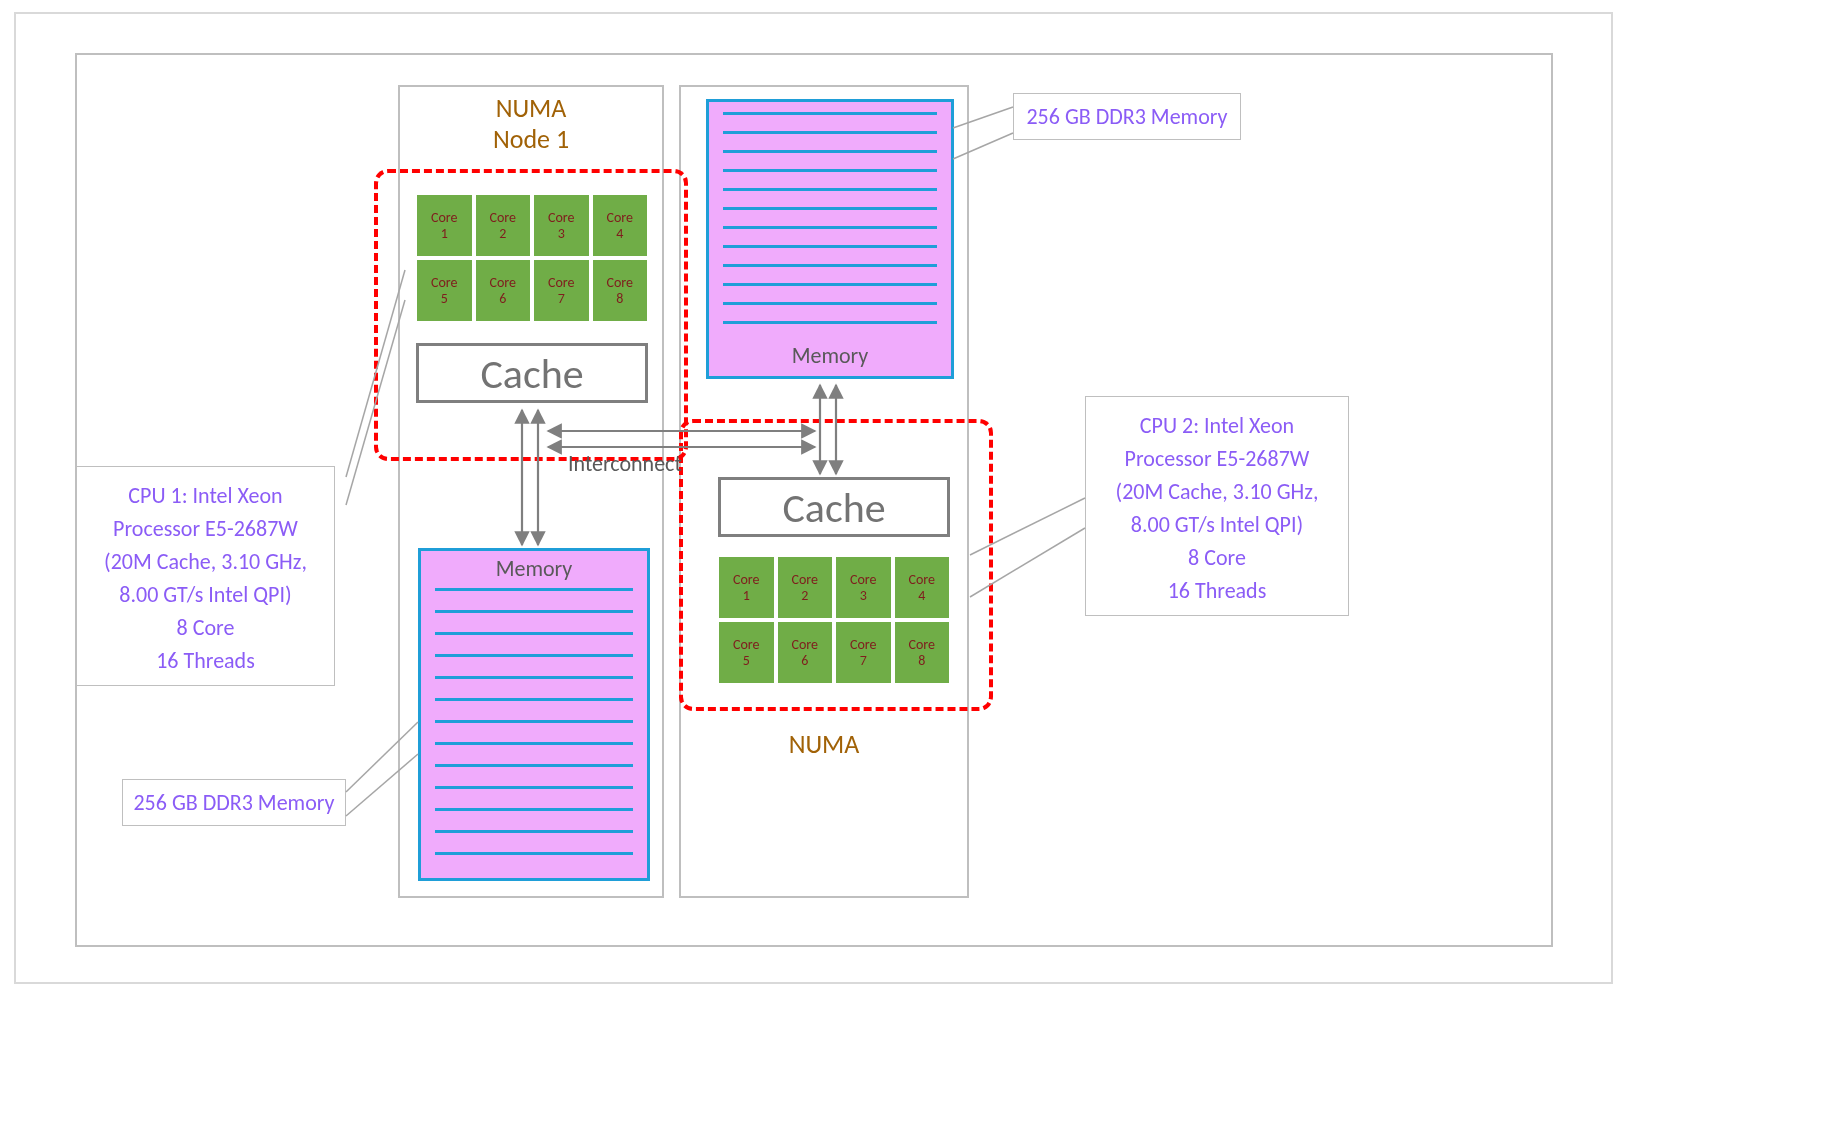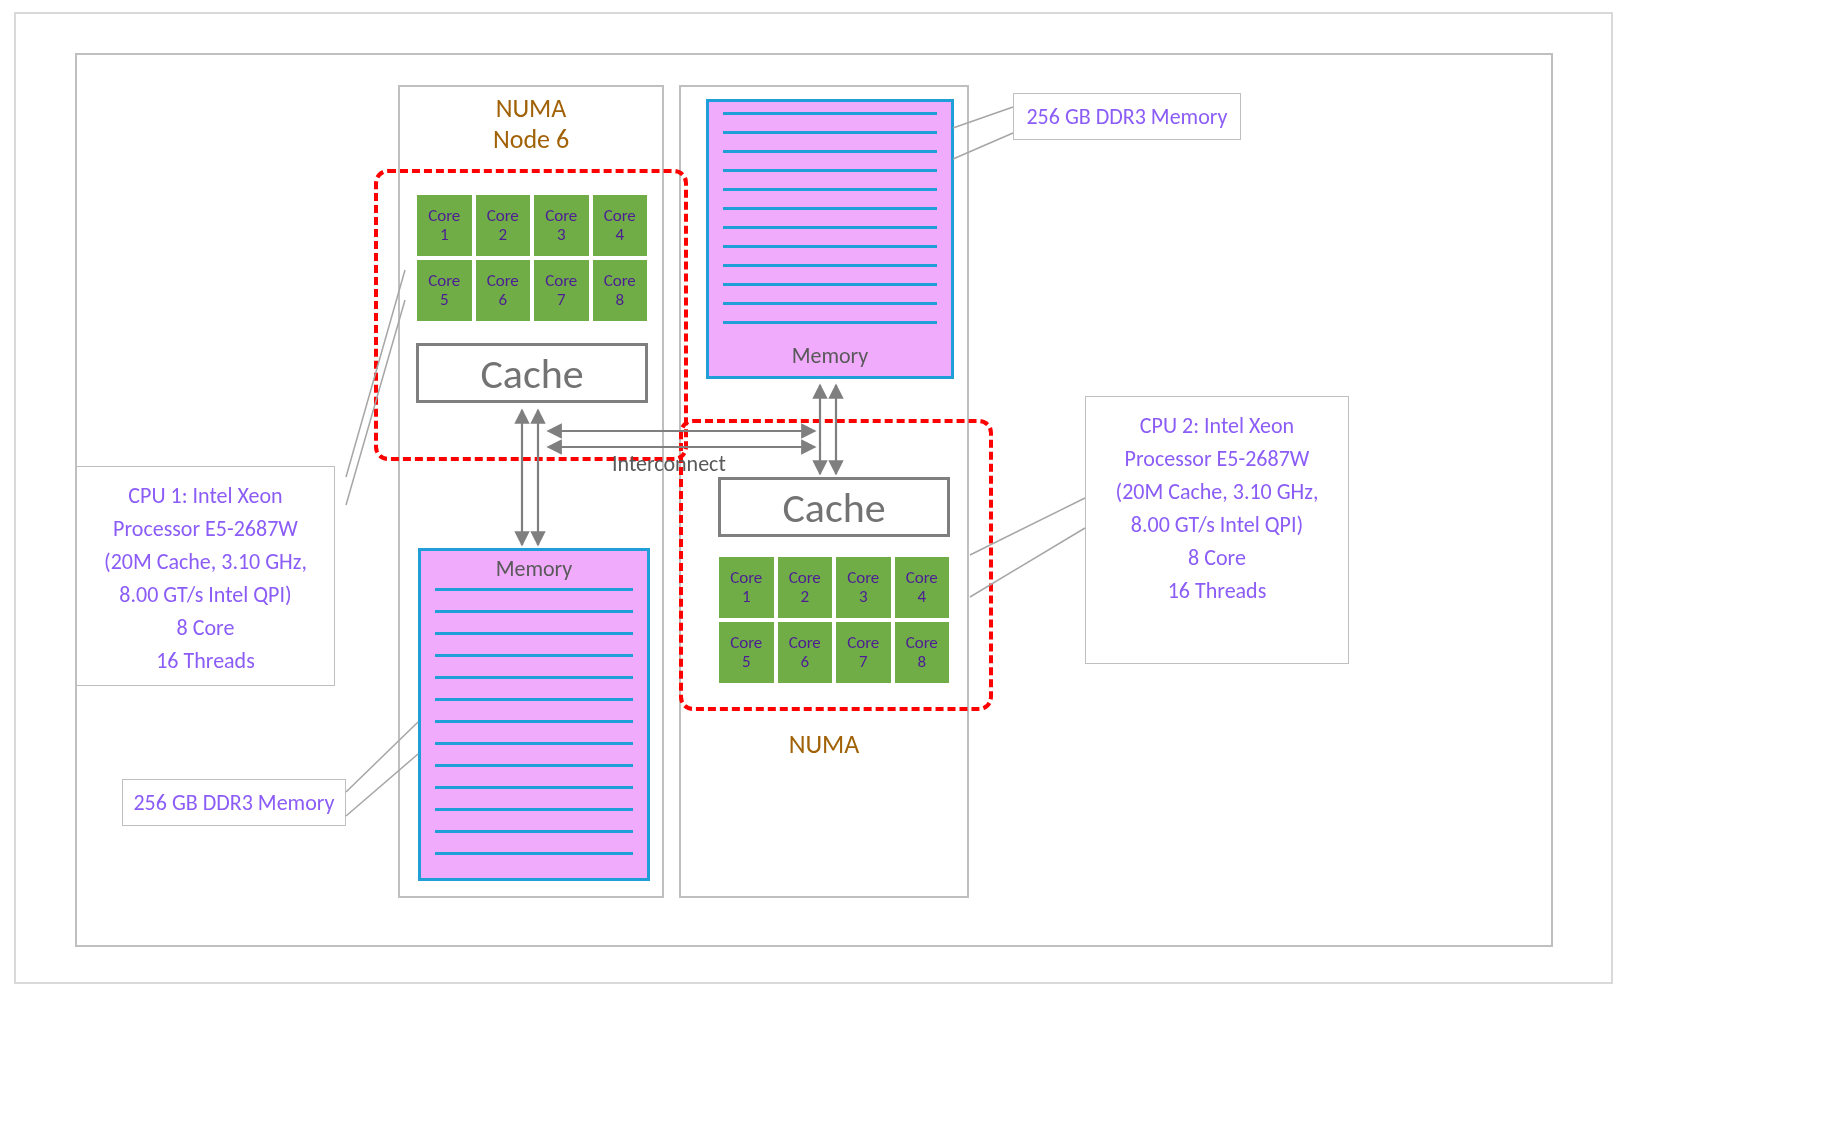--- a/index.html
+++ b/index.html
@@ -101,22 +101,22 @@
     width: 232px;
     height: 128px;
   }
   .core {
     background: #70ad47;
     border: 1px solid #ffffff;
     display: flex;
     flex-direction: column;
     align-items: center;
     justify-content: center;
-    color: #4c1d95;
-    font-size: 17px;
+    color: #7f1d1d;
+    font-size: 14px;
     line-height: 1.1;
     box-sizing: border-box;
   }
 
   
   .cache-box {
     position: absolute;
     border: 3px solid #7f7f7f;
     box-sizing: border-box;
     display: flex;
@@ -201,40 +201,40 @@
   .callout-cpu1 {
     left: 76px;
     top: 466px;
     width: 259px;
     height: 220px;
   }
   .callout-cpu2 {
     left: 1085px;
     top: 396px;
     width: 264px;
-    height: 268px;
+    height: 220px;
   }
   .callout-mem1 {
     left: 122px;
     top: 779px;
     width: 224px;
     height: 47px;
     padding-top: 6px;
   }
   .callout-mem2 {
     left: 1013px;
     top: 93px;
     width: 228px;
     height: 47px;
     padding-top: 6px;
   }
 
   .interconnect-label {
     position: absolute;
-    left: 612px;
+    left: 568px;
     top: 450px;
     font-size: 22px;
     color: #595959;
   }
 
   svg.diagram-lines {
     position: absolute;
     left: 0;
     top: 0;
     width: 1841px;
@@ -246,21 +246,21 @@
 <body>
 
 <div class="canvas">
 
   <div class="outer-frame-1"></div>
   <div class="outer-frame-2"></div>
 
   <div class="numa-box numa-left">
     <div class="numa-title">
       <div>NUMA</div>
-      <div>Node 6</div>
+      <div>Node 1</div>
     </div>
   </div>
 
   <div class="numa-box numa-right">
   </div>
 
   <div style="position:absolute; left:679px; top:723px; width:290px;">
     <div class="numa-title">
       <div>NUMA</div>
     </div>

